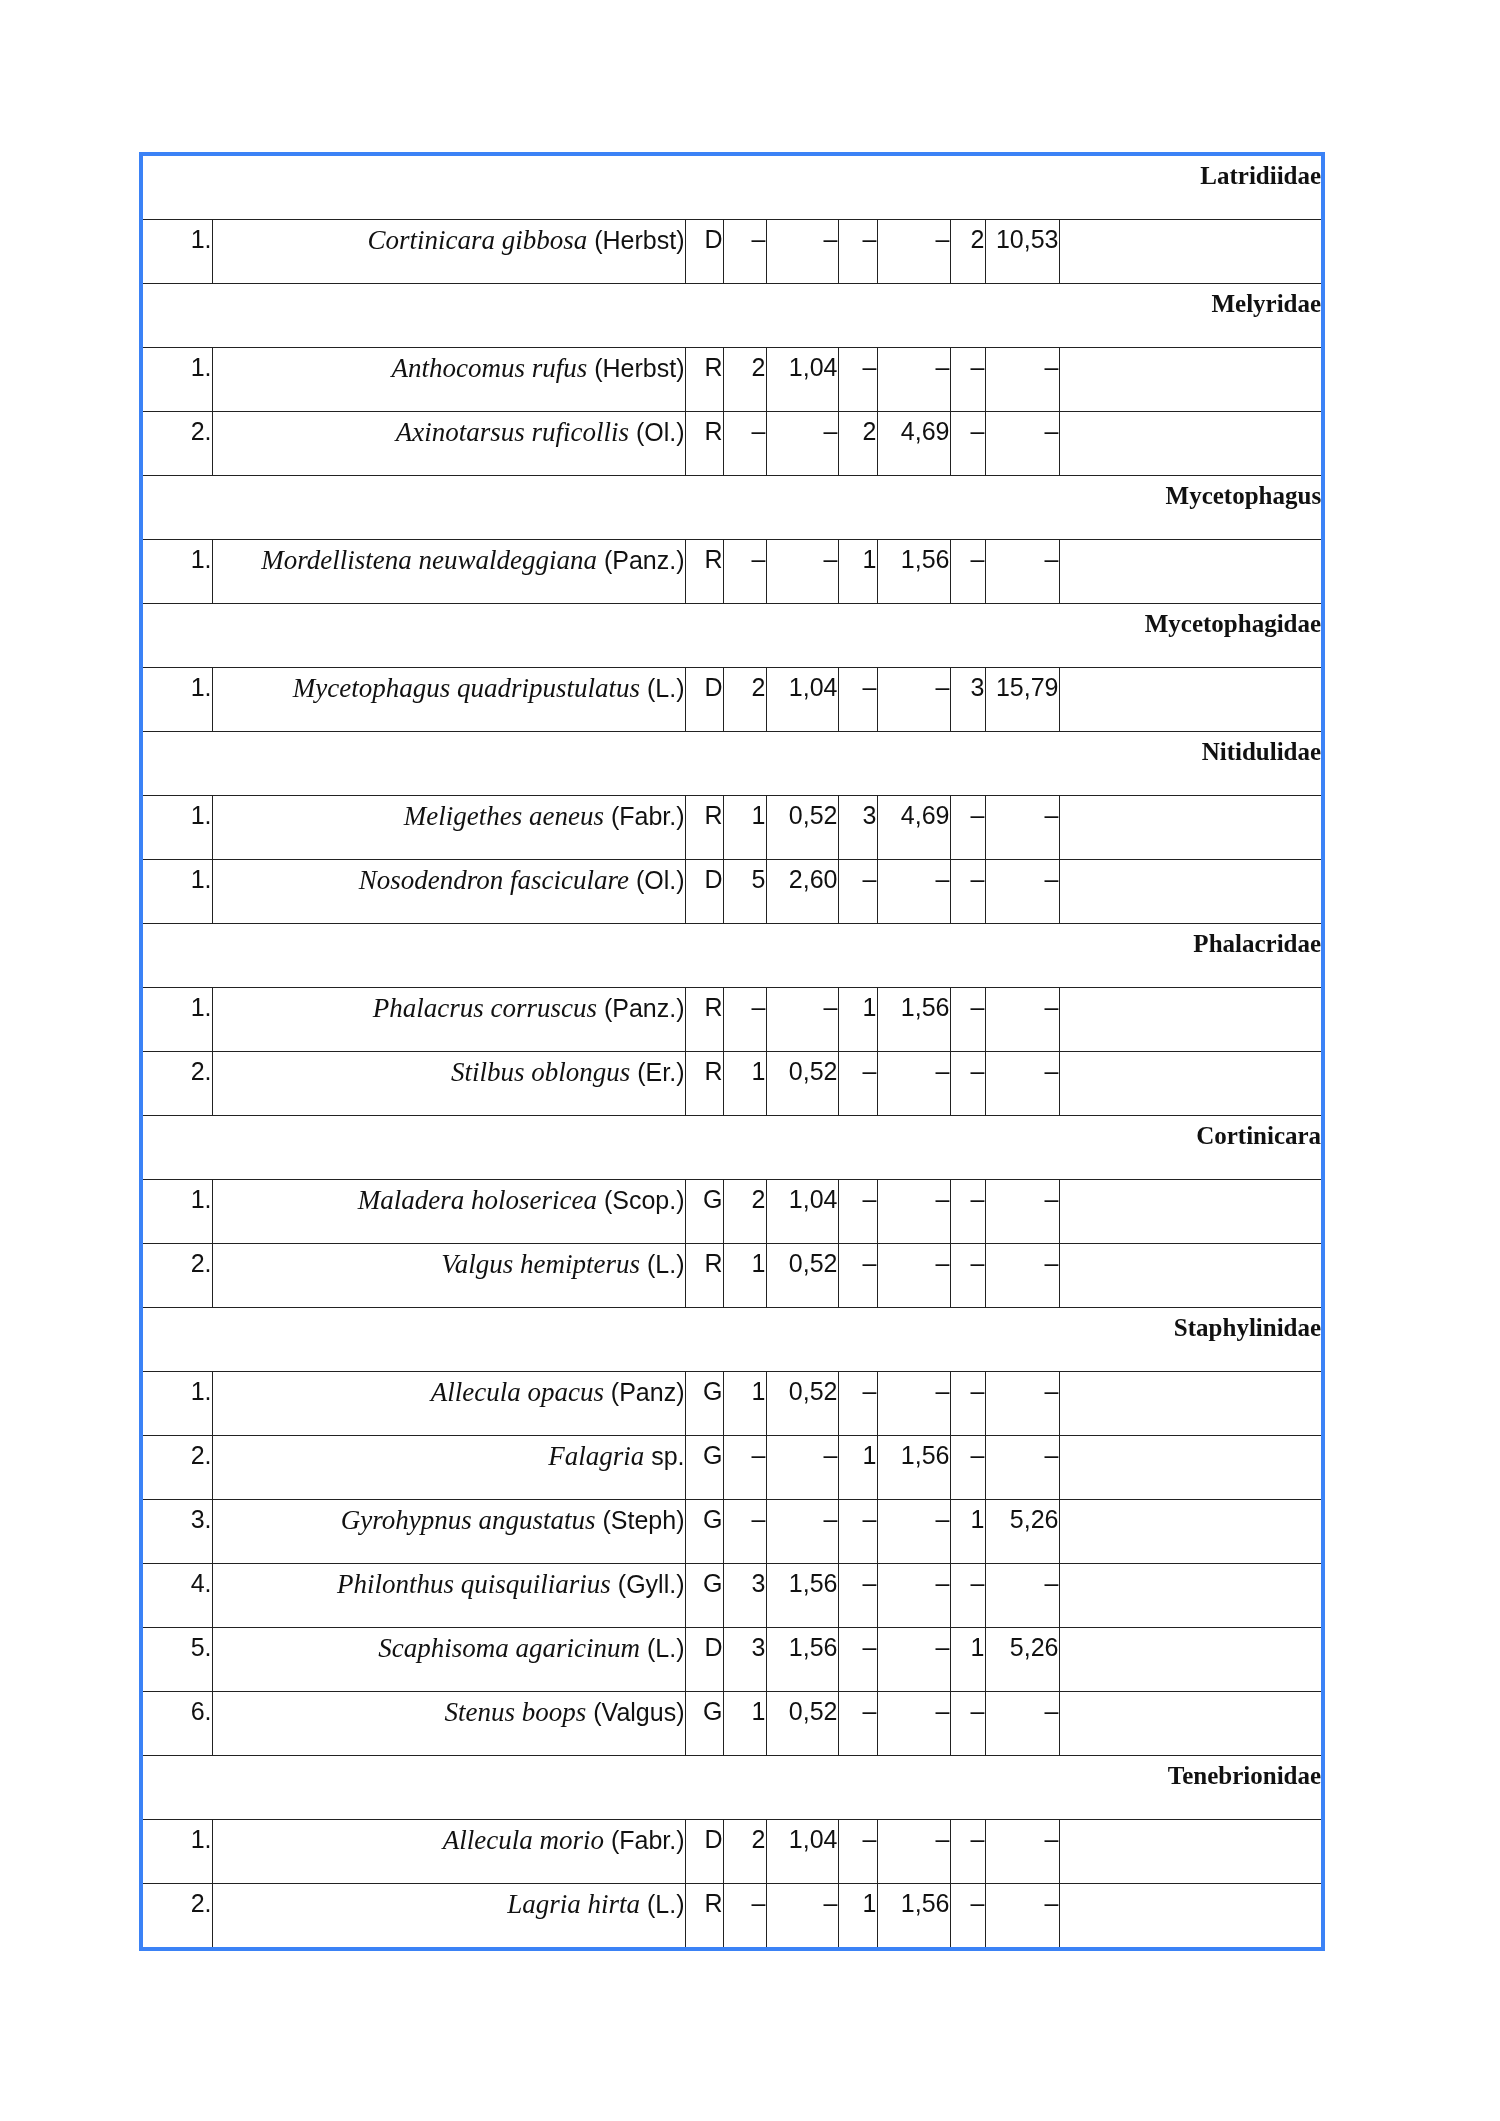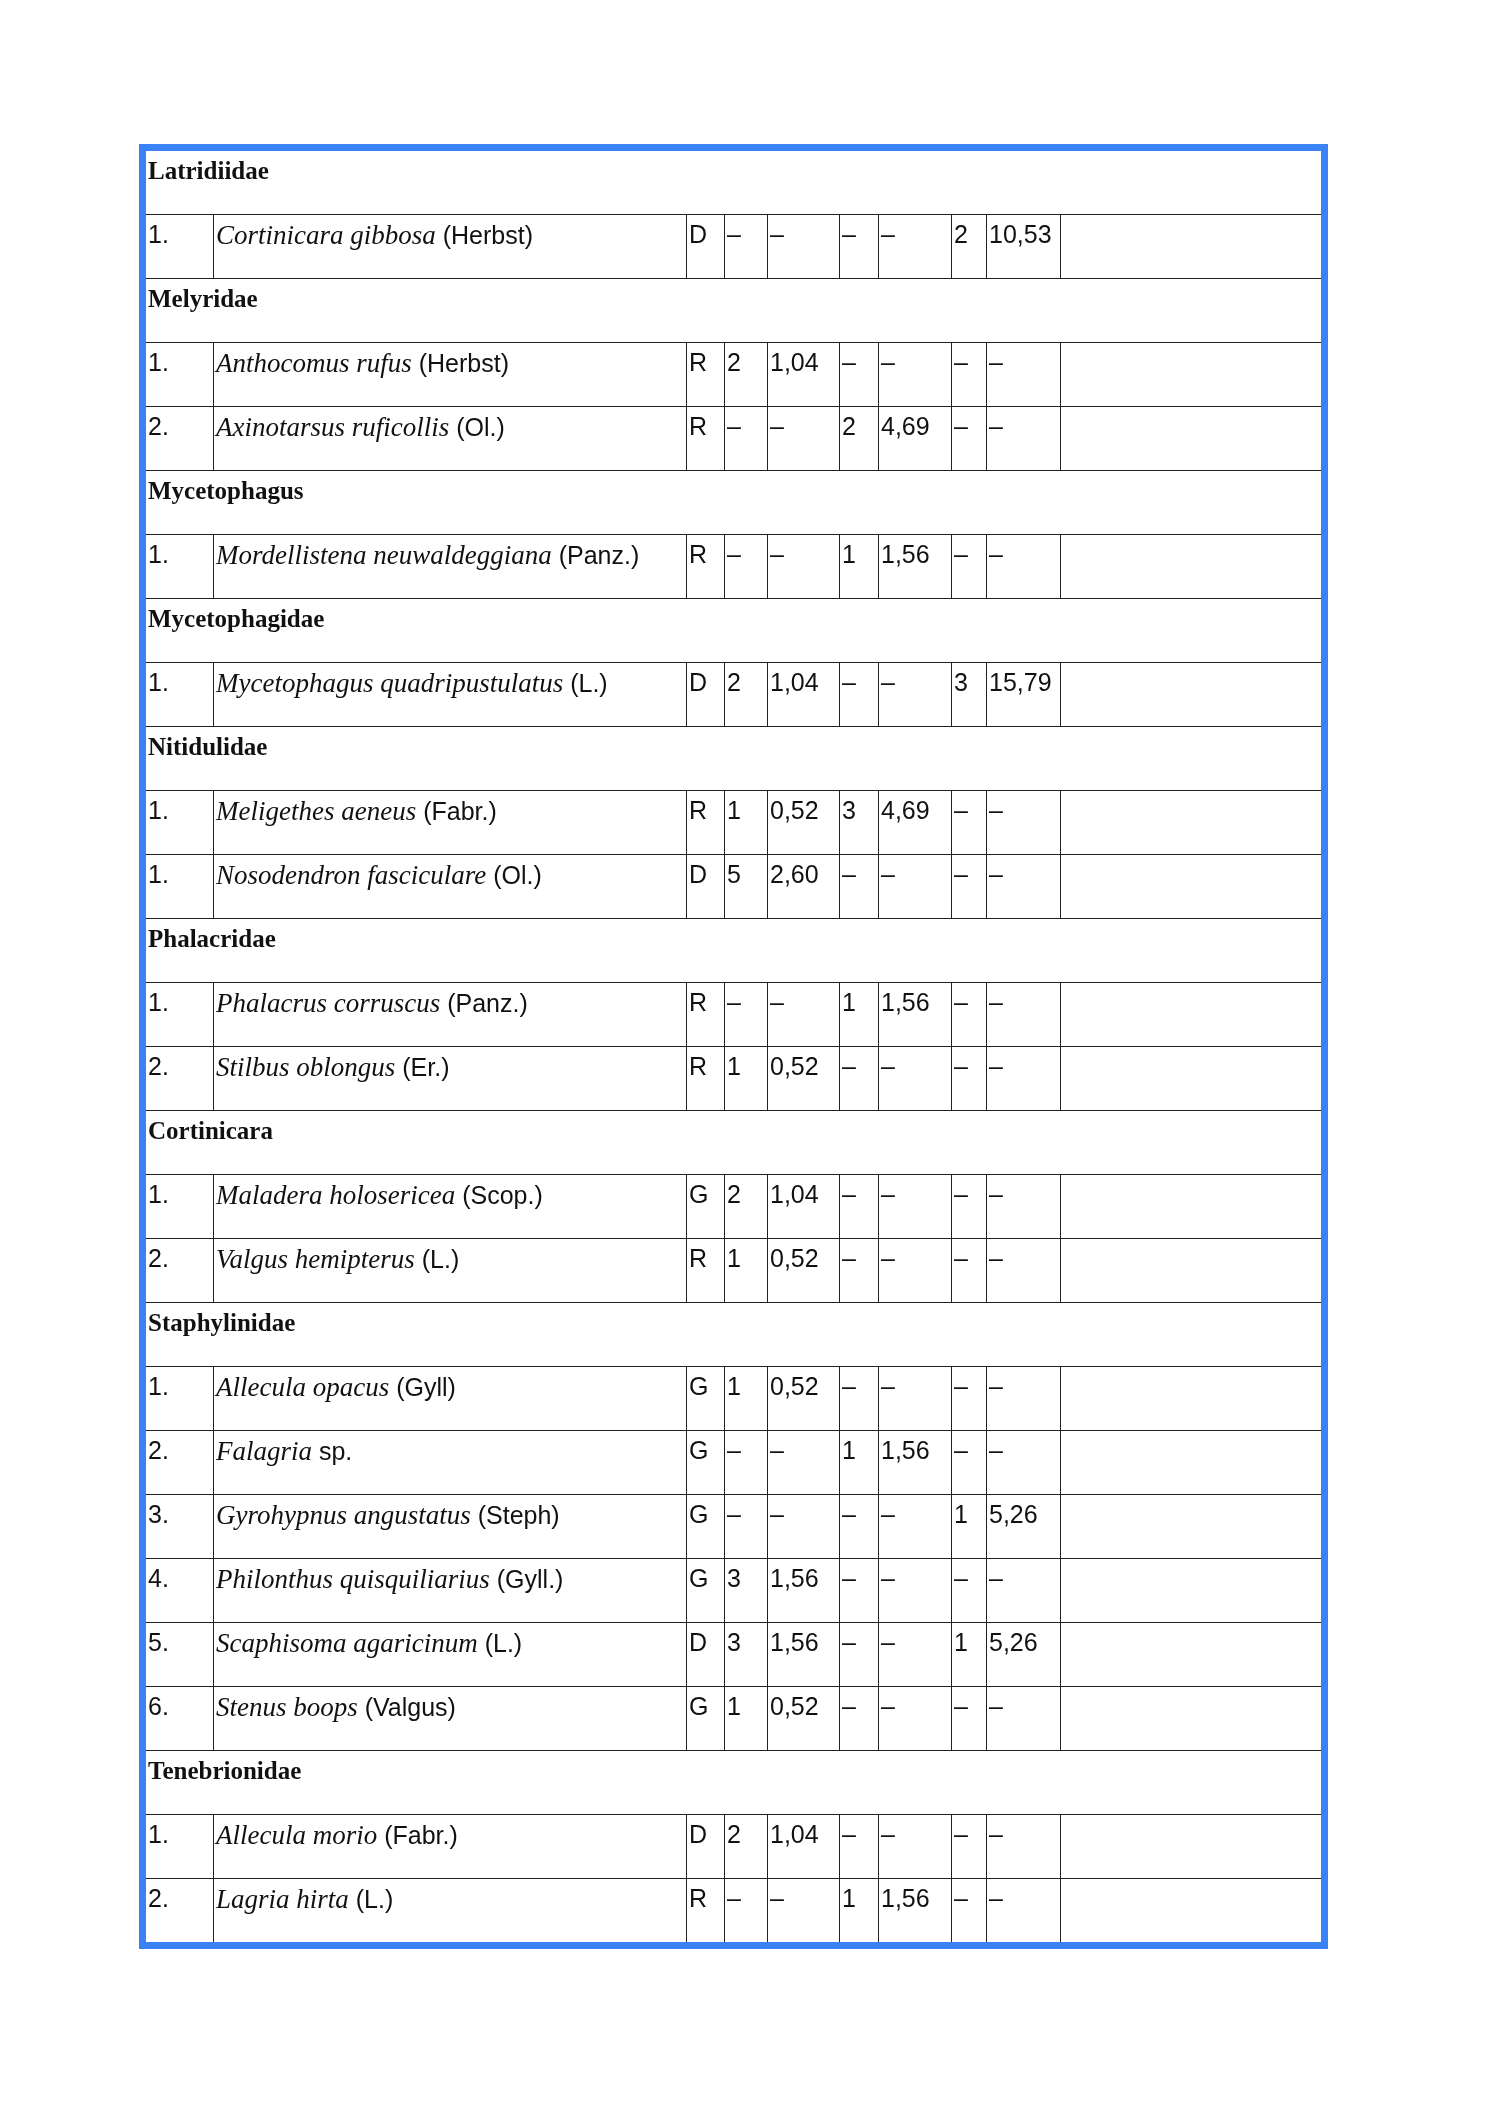--- a/index.html
+++ b/index.html
@@ -1,20 +1,21 @@
 <!DOCTYPE html>
 <html><head>
 <meta charset="utf-8">
 <style>
   html, body { margin: 0; padding: 0; background: #ffffff; }
   body { width: 1500px; height: 2121px; position: relative; overflow: hidden; }
   table.species {
-    position: absolute; left: 139px; top: 144px;
+    position: absolute; left: 139px; top: 152px;
     width: 1182px; border-collapse: collapse; table-layout: fixed;
-    border: 7px solid #3b82f6;
+    border: 4px solid #3b82f6;
+    text-align: right;
   }
   table.species td {
     border: 1.5px solid #222; height: 57px; padding: 0 0 0 2px;
     vertical-align: top; color: #111;
     font-family: "Liberation Sans", sans-serif; font-size: 25px; line-height: 1.1;
     padding-top: 6px; overflow: hidden; white-space: nowrap;
   }
   table.species tr.family td {
     font-family: "Liberation Serif", serif; font-weight: bold; font-size: 25px;
   }
@@ -188,21 +189,21 @@
         <td>–</td>
         <td>–</td>
         <td>–</td>
         <td></td>
       </tr>
       <tr class="family">
         <td colspan="10">Staphylinidae</td>
       </tr>
       <tr>
         <td>1.</td>
-        <td><span class="latin">Allecula opacus</span> <span>(Gyll)</span></td>
+        <td><span class="latin">Allecula opacus</span> <span>(Panz)</span></td>
         <td>G</td>
         <td>1</td>
         <td>0,52</td>
         <td>–</td>
         <td>–</td>
         <td>–</td>
         <td>–</td>
         <td></td>
       </tr>
       <tr>

